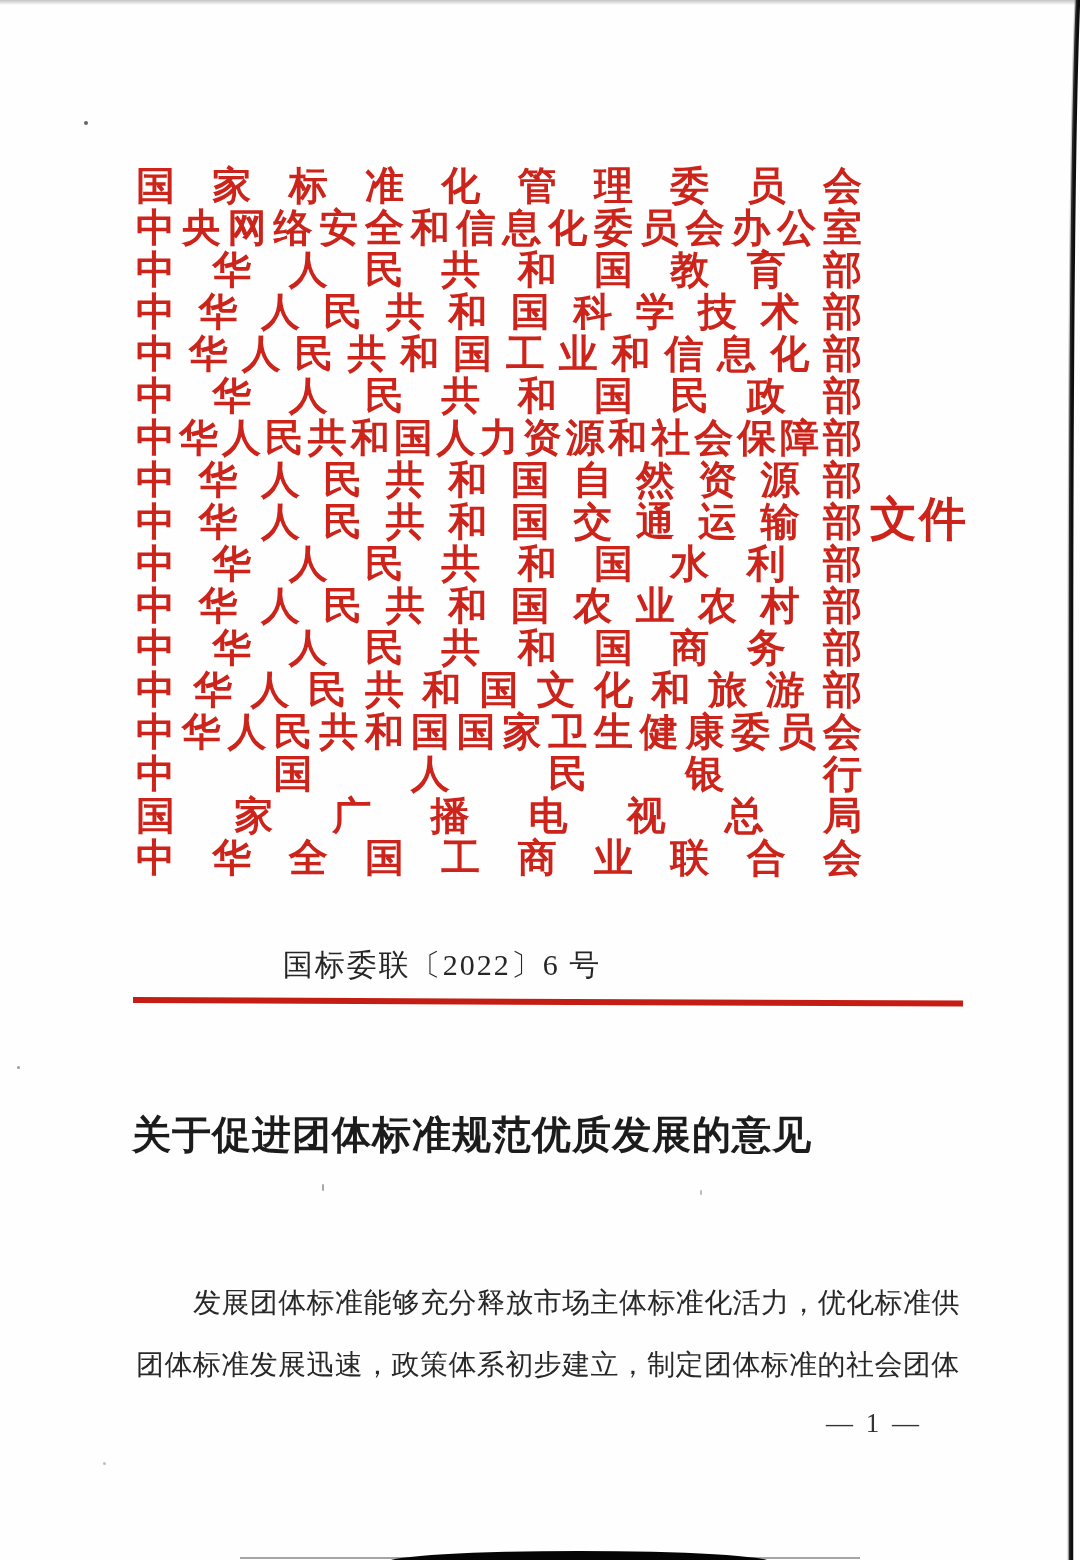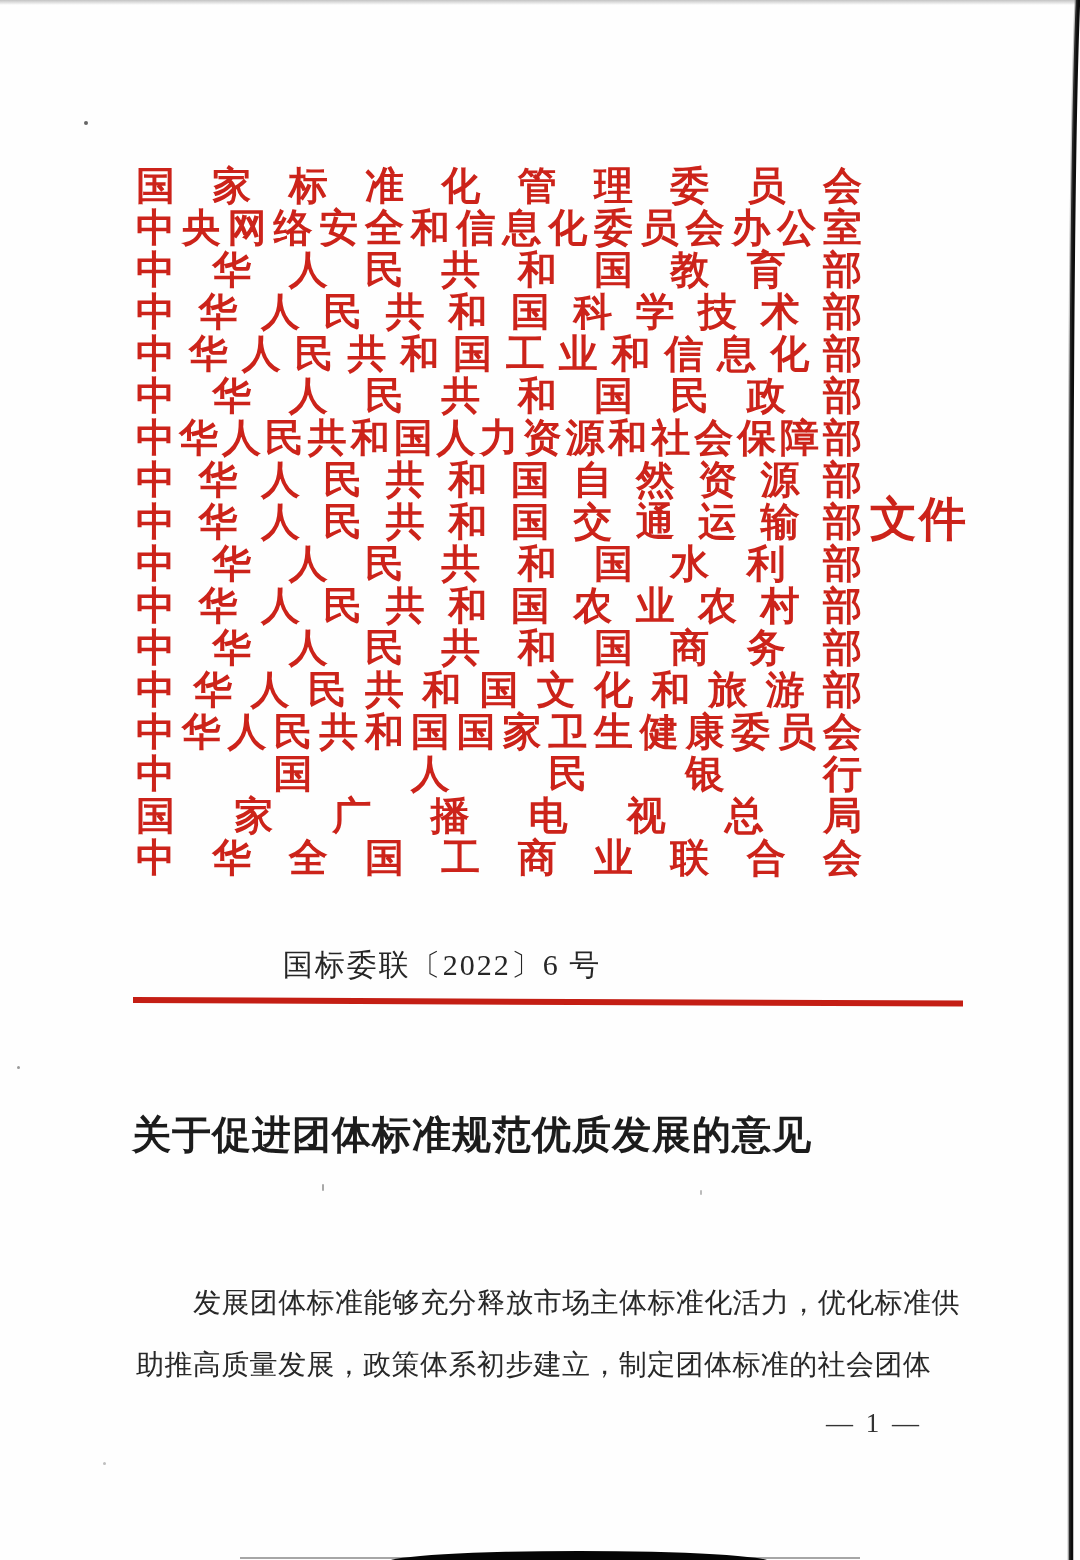--- a/index.html
+++ b/index.html
@@ -341,21 +341,21 @@
   <div class="doc-label">文件</div>
 
   <div class="doc-number">国标委联〔2022〕6 号</div>
 
   <div class="red-rule"></div>
 
   <div class="doc-title">关于促进团体标准规范优质发展的意见</div>
 
   <div class="body-block">
     <div class="body-line indent">发展团体标准能够充分释放市场主体标准化活力，优化标准供</div>
-    <div class="body-line">助推高质量发展，政策体系初步建立，制定团体标准的社会团体</div>
+    <div class="body-line">团体标准发展迅速，政策体系初步建立，制定团体标准的社会团体</div>
   </div>
 
   <div class="page-number">— 1 —</div>
 
   <svg class="scan-right-line" width="22" height="1560" viewBox="0 0 22 1560" xmlns="http://www.w3.org/2000/svg">
     <path d="M 20,0 C 15,120 13,360 13,700 L 13,1560" stroke="#0d0d0d" stroke-width="4.5" fill="none"></path>
     <path d="M 18,0 C 13,120 11,360 11,700 L 11,1560" stroke="rgba(90,90,90,0.35)" stroke-width="3" fill="none"></path>
   </svg>
 
   <div class="scan-bottom-hairline"></div>

